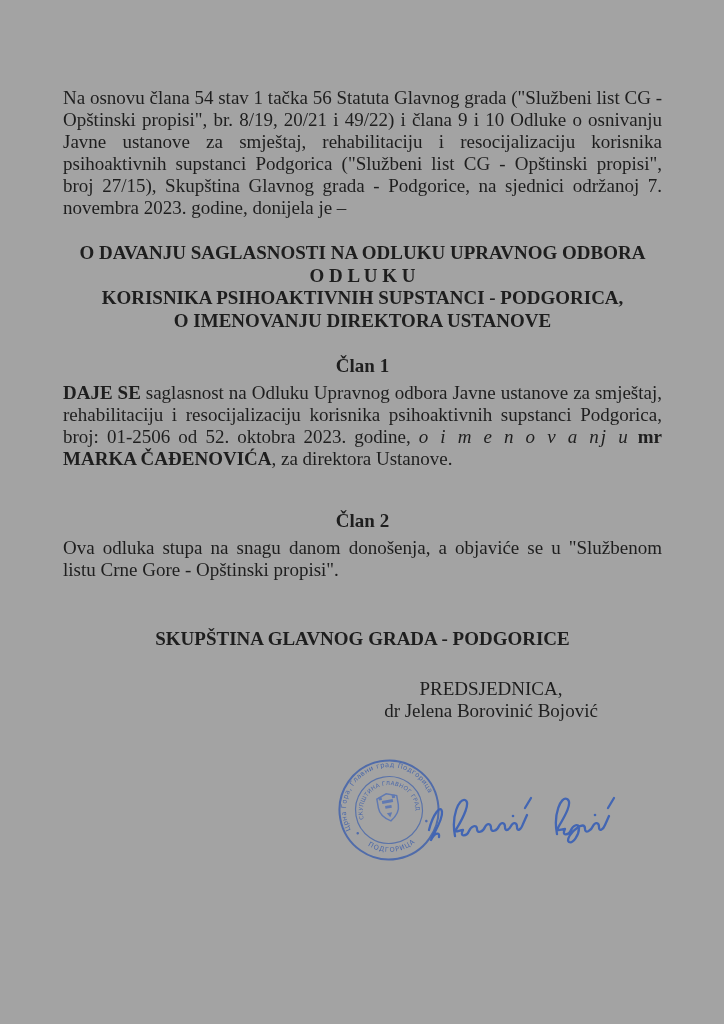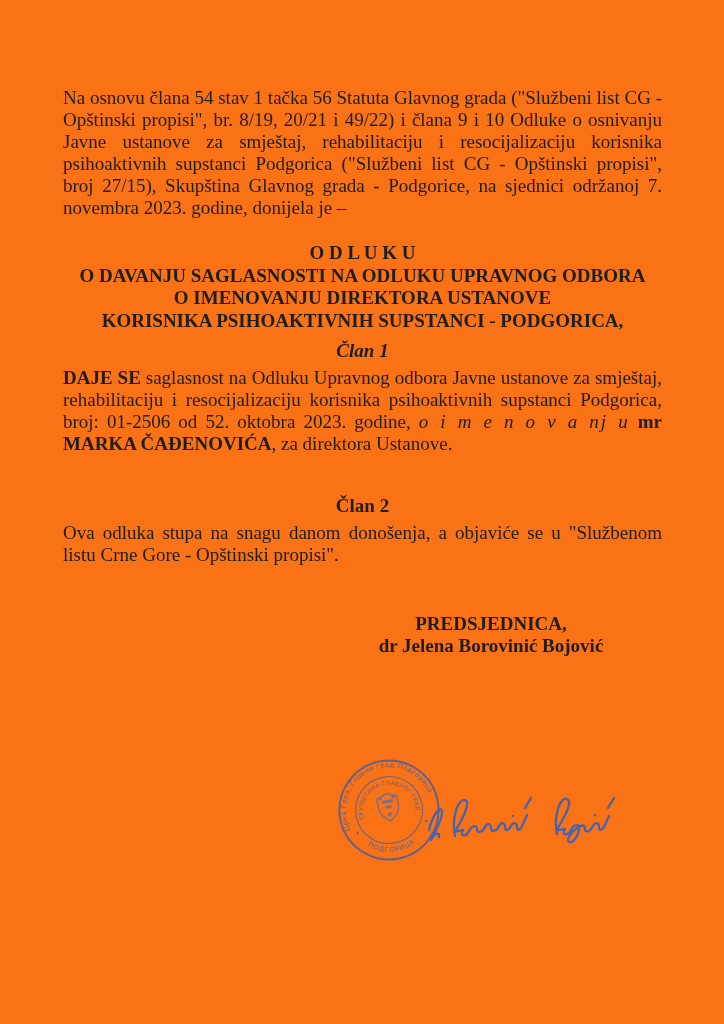--- a/index.html
+++ b/index.html
@@ -1,20 +1,20 @@
 <!DOCTYPE html>
 <html><head>
 <meta charset="utf-8">
 <style>
   html, body { margin: 0; padding: 0; background: #ffffff; }
   .page {
     position: relative;
     width: 724px;
     height: 1024px;
-    background: #f97316;
+    background: #a3a3a3;
     overflow: hidden;
     font-family: "Liberation Serif", "DejaVu Serif", serif;
     color: #1e1e1e;
     font-size: 19px;
     line-height: 22px;
   }
   .content { padding: 0 62px 0 63px; }
   .intro {
     margin: 87px 0 0 0;
     text-align: justify;
@@ -23,21 +23,21 @@
   .title-block {
     margin-top: 23px;
     text-align: center;
     font-weight: bold;
     line-height: 22.5px;
   }
   .clan-heading {
     text-align: center;
     font-weight: bold;
   }
-  .clan1-heading { margin-top: 8px; font-style: italic; }
+  .clan1-heading { margin-top: 23px; }
   .clan2-heading { margin-top: 40px; }
   .clan-body {
     margin: 5px 0 0 0;
     text-align: justify;
     text-justify: inter-word;
   }
   .emph {
     font-weight: normal;
     font-style: italic;
     letter-spacing: 2px;
@@ -48,21 +48,21 @@
   .issuer {
     margin-top: 23px;
     text-align: center;
     font-weight: bold;
   }
   .sig-block {
     margin-top: 28px;
     margin-left: auto;
     width: 342px;
     text-align: center;
-    font-weight: bold;
+    font-weight: normal;
     line-height: 22px;
     position: relative;
     z-index: 2;
   }
   .stamp {
     position: absolute;
     left: 334px;
     top: 755px;
     width: 110px;
     height: 110px;
@@ -80,37 +80,38 @@
 </style>
 </head>
 <body>
 
 <div class="page">
   <div class="content">
 
     <p class="intro">Na osnovu člana 54 stav 1 tačka 56 Statuta Glavnog grada ("Službeni list CG - Opštinski propisi", br. 8/19, 20/21 i 49/22) i člana 9 i 10 Odluke o osnivanju Javne ustanove za smještaj, rehabilitaciju i resocijalizaciju korisnika psihoaktivnih supstanci Podgorica ("Službeni list CG - Opštinski propisi", broj 27/15), Skupština Glavnog grada - Podgorice, na sjednici održanoj 7. novembra 2023. godine, donijela je –</p>
 
     <div class="title-block">
+      <div>O DAVANJU SAGLASNOSTI NA ODLUKU UPRAVNOG ODBORA</div>
       <div>O D L U K U</div>
-      <div>O DAVANJU SAGLASNOSTI NA ODLUKU UPRAVNOG ODBORA</div>
+      <div>KORISNIKA PSIHOAKTIVNIH SUPSTANCI  - PODGORICA,</div>
       <div>O IMENOVANJU DIREKTORA USTANOVE</div>
-      <div>KORISNIKA PSIHOAKTIVNIH SUPSTANCI  - PODGORICA,</div>
     </div>
 
     <div class="clan-heading clan1-heading">Član 1</div>
 
     <p class="clan-body"><span class="bold">DAJE SE</span><span> saglasnost na Odluku Upravnog odbora Javne ustanove za smještaj, rehabilitaciju i resocijalizaciju korisnika psihoaktivnih supstanci Podgorica, broj: 01-2506 od 52. oktobra 2023. godine, </span><span class="emph">o i m e n o v a nj u</span><span class="bold"> mr MARKA ČAĐENOVIĆA</span><span>, za direktora Ustanove.</span></p>
 
     <div class="clan-heading clan2-heading">Član 2</div>
 
     <p class="clan-body">Ova odluka stupa na snagu danom donošenja, a objaviće se u "Službenom listu Crne Gore - Opštinski propisi".</p>
 
     <div class="ref-block">
     </div>
 
+    <div class="issuer">SKUPŠTINA GLAVNOG GRADA - PODGORICE</div>
 
     <div class="sig-block">
       <div>PREDSJEDNICA,</div>
       <div>dr Jelena Borovinić Bojović</div>
     </div>
 
   </div>
 
   <svg class="stamp" viewBox="0 0 120 120" xmlns="http://www.w3.org/2000/svg">
     <g transform="rotate(-10 60 60)">

